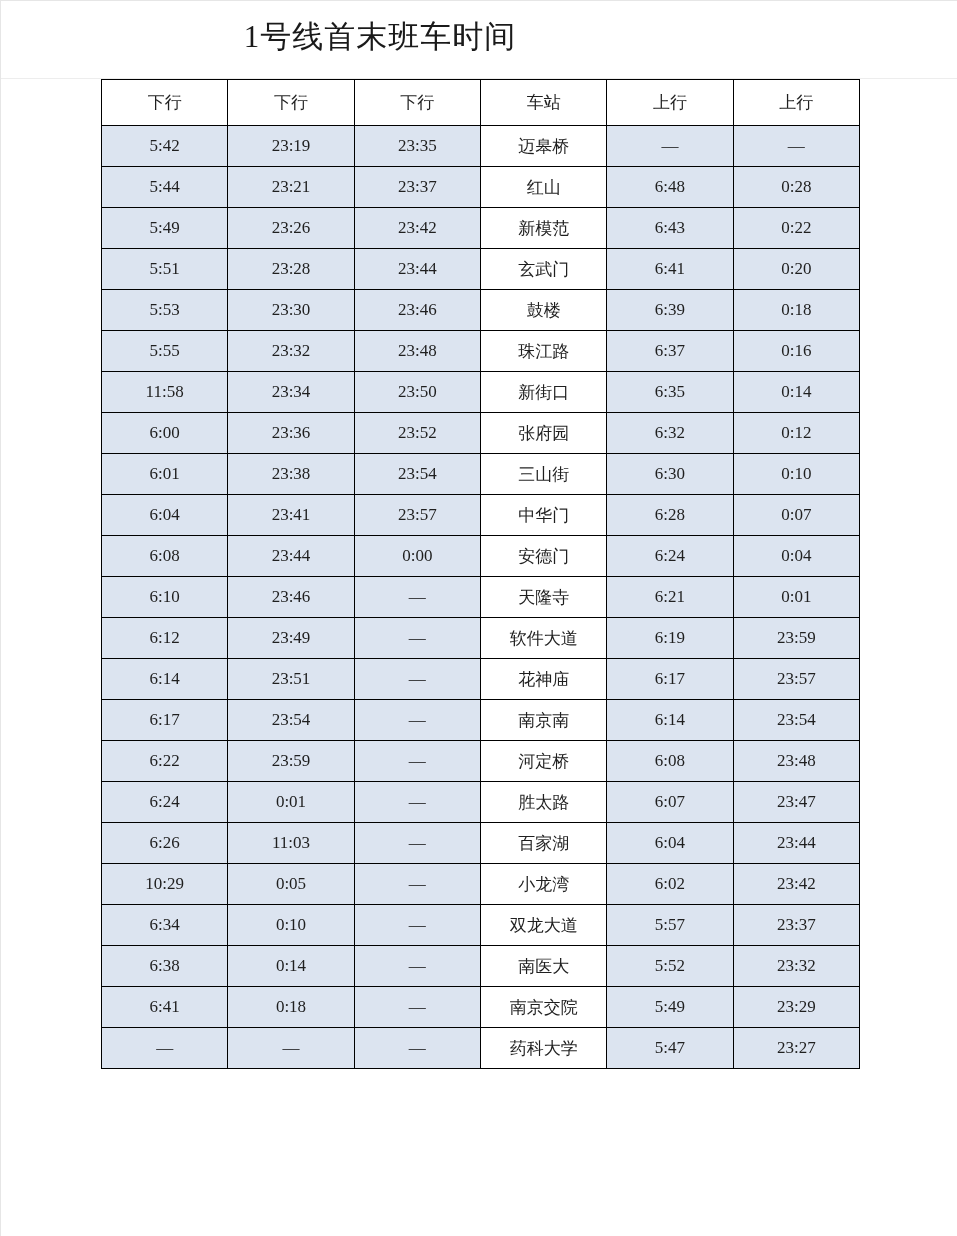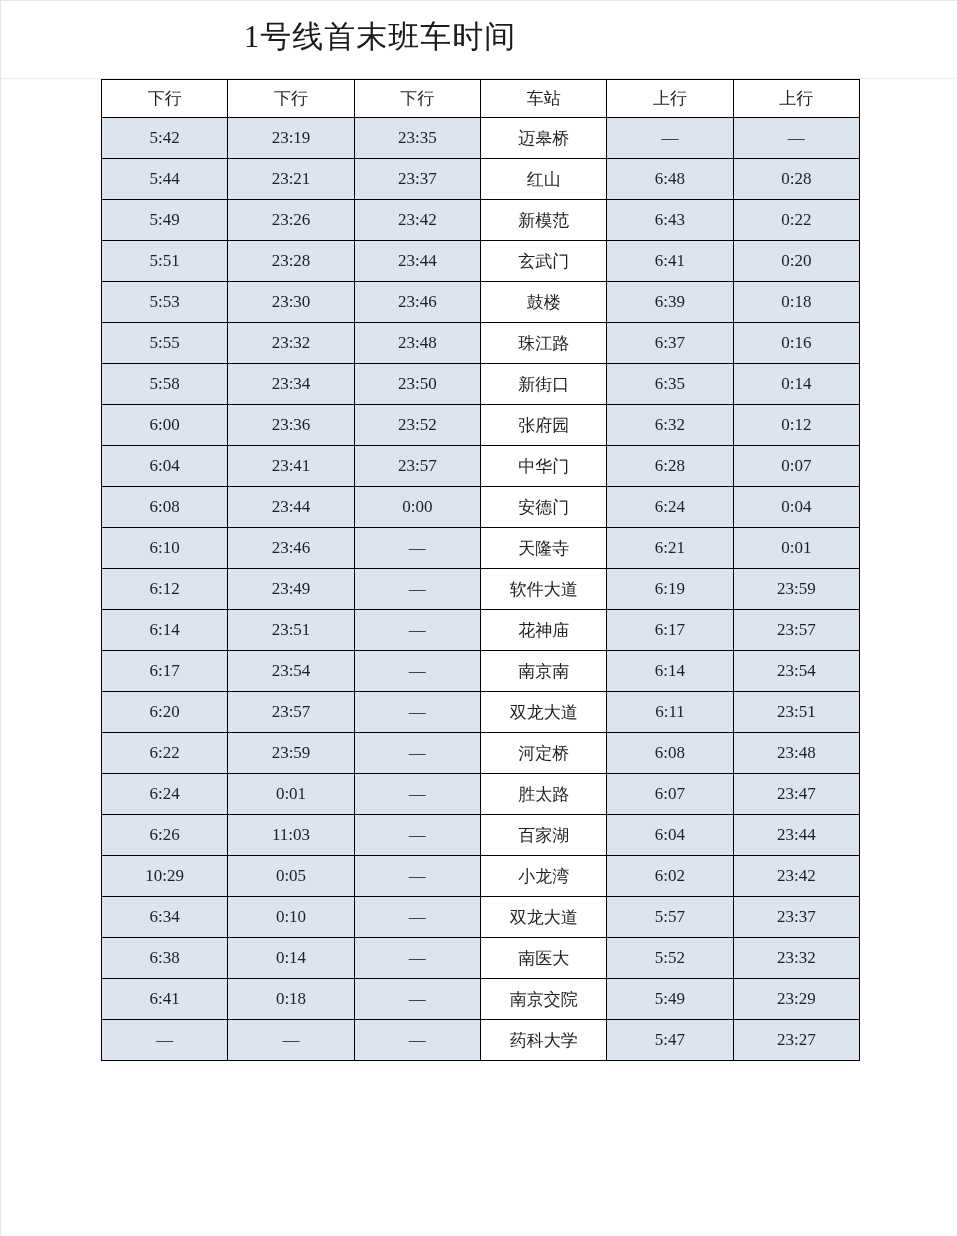--- a/index.html
+++ b/index.html
@@ -62,21 +62,21 @@
     border: 1px solid #000000;
     text-align: center;
     vertical-align: middle;
     font-size: 17px;
     color: #1f1f1f;
     font-family: "Liberation Serif", "DejaVu Serif", serif;
     padding: 0;
     white-space: nowrap;
   }
   table.timetable thead th {
-    height: 38px;
+    height: 46px;
     background: #ffffff;
     font-weight: normal;
   }
   table.timetable tbody td {
     height: 41px;
     background: #dce4f0;
   }
   table.timetable tbody td.station-cell {
     background: #ffffff;
   }
@@ -154,36 +154,44 @@
           </tr>
           <tr>
             <td>5:55</td>
             <td>23:32</td>
             <td>23:48</td>
             <td class="station-cell">珠江路</td>
             <td>6:37</td>
             <td>0:16</td>
           </tr>
           <tr>
-            <td>5:58</td>
+            <td>11:58</td>
             <td>23:34</td>
             <td>23:50</td>
             <td class="station-cell">新街口</td>
             <td>6:35</td>
             <td>0:14</td>
           </tr>
           <tr>
             <td>6:00</td>
             <td>23:36</td>
             <td>23:52</td>
             <td class="station-cell">张府园</td>
             <td>6:32</td>
             <td>0:12</td>
           </tr>
           <tr>
+            <td>6:01</td>
+            <td>23:38</td>
+            <td>23:54</td>
+            <td class="station-cell">三山街</td>
+            <td>6:30</td>
+            <td>0:10</td>
+          </tr>
+          <tr>
             <td>6:04</td>
             <td>23:41</td>
             <td>23:57</td>
             <td class="station-cell">中华门</td>
             <td>6:28</td>
             <td>0:07</td>
           </tr>
           <tr>
             <td>6:08</td>
             <td>23:44</td>
@@ -218,28 +226,20 @@
           </tr>
           <tr>
             <td>6:17</td>
             <td>23:54</td>
             <td class="dash">—</td>
             <td class="station-cell">南京南</td>
             <td>6:14</td>
             <td>23:54</td>
           </tr>
           <tr>
-            <td>6:20</td>
-            <td>23:57</td>
-            <td class="dash">—</td>
-            <td class="station-cell">双龙大道</td>
-            <td>6:11</td>
-            <td>23:51</td>
-          </tr>
-          <tr>
             <td>6:22</td>
             <td>23:59</td>
             <td class="dash">—</td>
             <td class="station-cell">河定桥</td>
             <td>6:08</td>
             <td>23:48</td>
           </tr>
           <tr>
             <td>6:24</td>
             <td>0:01</td>

